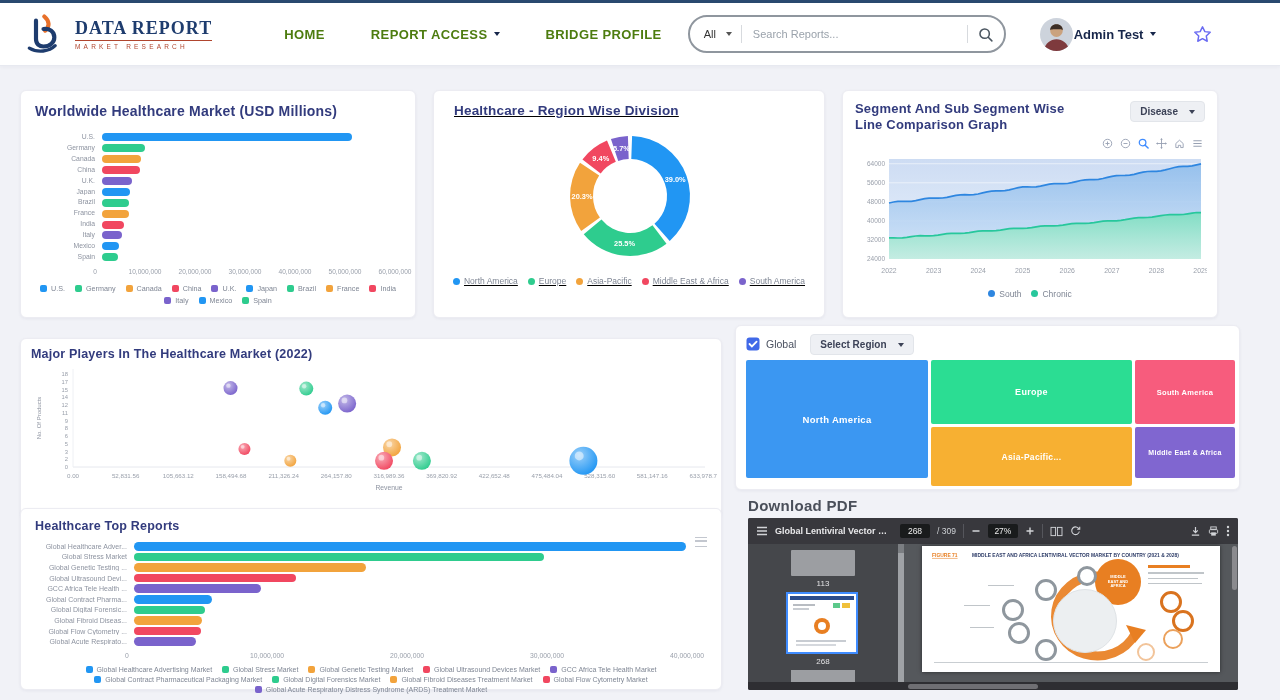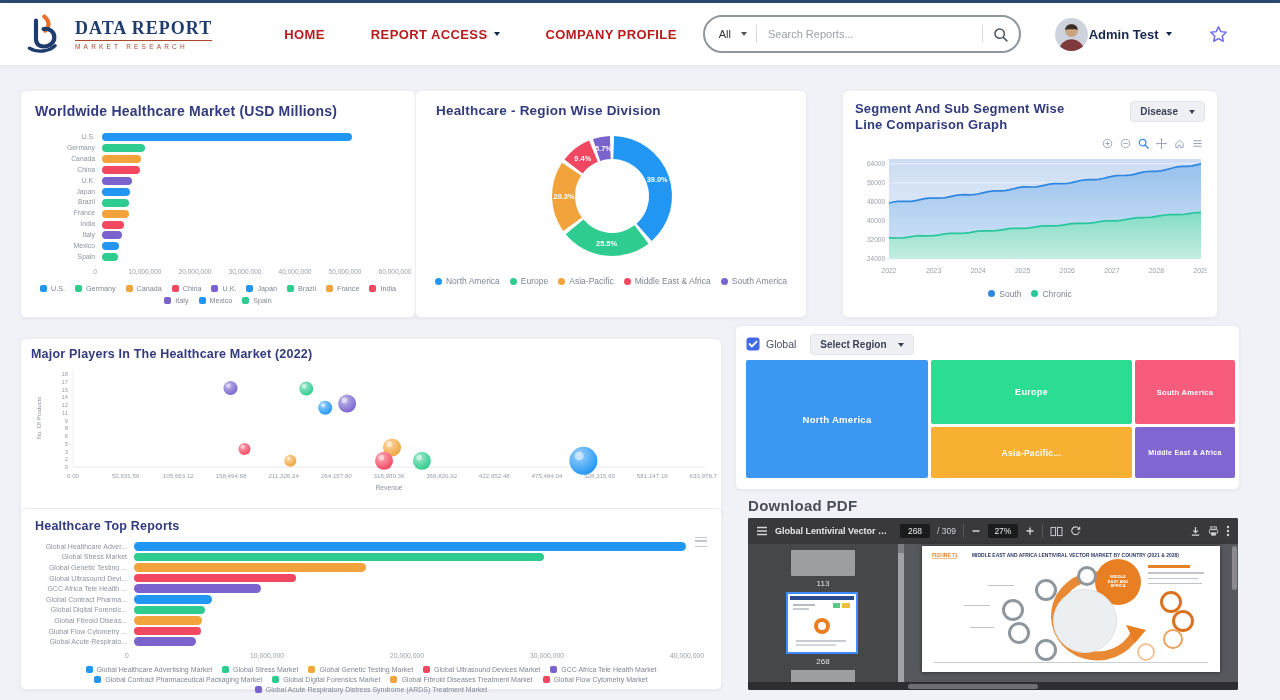--- a/index.html
+++ b/index.html
@@ -5,41 +5,41 @@
   html,body{margin:0;padding:0;width:1280px;height:700px;overflow:hidden;background:#f1f2f7;
     font-family:"Liberation Sans",sans-serif;}
   .topstrip{height:3px;background:#2a4a70;}
   
   .nav{height:62px;background:#fff;border-bottom:1px solid #e7e9f0;display:flex;align-items:center;
     padding:0 36px 0 26px;position:relative;box-shadow:0 1px 4px rgba(30,40,80,.05);}
   .brand{display:flex;align-items:center;gap:9px;cursor:pointer;}
   .brand-title{font-family:"Liberation Serif",serif;font-weight:bold;font-size:18px;color:#1e3c6e;letter-spacing:1px;}
   .brand-sub{font-size:6.5px;color:#b0452e;letter-spacing:3.2px;margin-top:1px;border-top:1px solid #b0452e;padding-top:1.5px;}
   .links{display:flex;align-items:center;gap:46px;margin-left:72px;}
-  .links a{font-size:13px;font-weight:bold;color:#b91c1c;letter-spacing:.4px;cursor:pointer;display:flex;align-items:center;}
+  .links a{font-size:13px;font-weight:bold;color:#4d7c0f;letter-spacing:.4px;cursor:pointer;display:flex;align-items:center;}
   .chev{width:0;height:0;border-left:3.5px solid transparent;border-right:3.5px solid transparent;
     border-top:4.5px solid #17264a;display:inline-block;margin-left:6px;}
   .search{margin-left:26px;width:290px;height:34px;border:2px solid #8f969e;border-radius:20px;
     display:flex;align-items:center;padding:0 10px 0 14px;background:#fff;}
   .search-cat{display:flex;align-items:center;font-size:11px;color:#333;gap:4px;cursor:pointer;white-space:nowrap;}
   .search-cat .chev{border-top-color:#555;}
   .vdiv{width:1px;height:18px;background:#d7dade;margin:0 9px;}
   .search-input{border:none;outline:none;flex:1;font-size:11px;color:#333;min-width:10px;background:transparent;}
   .search-input::placeholder{color:#9aa2ab;}
   .search-btn{border:none;background:none;padding:0;cursor:pointer;display:flex;align-items:center;}
   .user{display:flex;align-items:center;gap:1px;margin-left:34px;cursor:pointer;}
   .avatar{width:33px;height:33px;border-radius:50%;overflow:hidden;display:block;}
   .user-name{font-size:13px;font-weight:bold;color:#17264a;}
   .star{margin-left:36px;cursor:pointer;display:flex;}
   
   .card{position:absolute;background:#fff;border:1px solid #ececf2;border-radius:6px;
     box-shadow:0 1px 3px rgba(40,40,90,.06);box-sizing:border-box;}
   .card-title{font-weight:bold;color:#323b7d;letter-spacing:.2px;}
   #card1{left:20px;top:90px;width:396px;height:228px;padding:12px 14px;}
-  #card2{left:415px;top:90px;width:392px;height:228px;padding:12px;}
+  #card2{left:433px;top:90px;width:392px;height:228px;padding:12px;text-decoration:underline;}
   #card3{left:842px;top:90px;width:376px;height:228px;padding:10px 12px;}
   #card4{left:20px;top:338px;width:702px;height:180px;padding:8px 10px;}
   #card5{left:735px;top:325px;width:505px;height:165px;padding:8px 10px;}
   #card6{left:20px;top:508px;width:702px;height:182px;padding:10px 14px;}
   
   .hb-row{display:flex;align-items:center;}
   .hb-label{color:#8d93a0;text-align:right;padding-right:7px;white-space:nowrap;overflow:hidden;line-height:1;flex:none;}
   .hb-track{position:relative;flex:none;}
   .hb-bar{border-radius:99px;}
   .hb-axis{position:relative;height:9px;margin-top:5px;}
@@ -58,21 +58,21 @@
   .c3-tools span{cursor:pointer;display:flex;}
   
   .tm-head{display:flex;align-items:flex-start;}
   .tm-head .card-title{font-size:12.5px;width:290px;line-height:1.2;letter-spacing:.6px;}
   .tm-toggle{display:flex;align-items:center;gap:6px;font-size:10.5px;color:#4a5160;margin:3px 14px 0 0;cursor:pointer;}
   #treemap{position:relative;height:118px;margin-top:5px;}
   .tm-tile{position:absolute;display:flex;align-items:center;justify-content:center;border-radius:2px;cursor:pointer;}
   .tm-tile span{color:#fff;font-weight:bold;text-align:center;letter-spacing:.3px;}
   .tm-0{left:0;top:0;width:182px;height:118px;} .tm-0 span{font-size:9.5px;}
   .tm-1{left:185px;top:0;width:201px;height:64px;} .tm-1 span{font-size:9px;}
-  .tm-2{left:185px;top:67px;width:201px;height:51px;} .tm-2 span{font-size:8.5px;}
+  .tm-2{left:185px;top:67px;width:201px;height:59px;} .tm-2 span{font-size:8.5px;}
   .tm-3{left:389px;top:0;width:100px;height:64px;} .tm-3 span{font-size:7.5px;}
   .tm-4{left:389px;top:67px;width:100px;height:51px;} .tm-4 span{font-size:7px;}
   .burger{width:12px;height:8px;border-top:1.5px solid #c3c7cf;border-bottom:1.5px solid #c3c7cf;position:relative;display:inline-block;cursor:pointer;}
   .burger::after{content:"";position:absolute;left:0;right:0;top:2.4px;height:1.5px;background:#c3c7cf;}
   
   #pdf-heading{position:absolute;left:748px;top:497px;font-size:15px;font-weight:bold;color:#4a4f5a;letter-spacing:.3px;}
   #pdf-box{position:absolute;left:748px;top:518px;width:490px;height:172px;background:#3a3a3e;border-radius:2px;overflow:hidden;}
   .pdf-toolbar{height:26px;background:#38383d;display:flex;align-items:center;padding:0 8px;gap:7px;color:#d2d4d8;}
   .pt-title{font-size:9px;font-weight:bold;color:#e8e8ea;width:118px;white-space:nowrap;overflow:hidden;text-overflow:ellipsis;}
   .pt-box{background:#191b1c;border-radius:2px;color:#eee;font-size:8.5px;padding:2px 6px;min-width:18px;text-align:center;cursor:text;}
@@ -111,21 +111,21 @@
       <div class="brand-title">DATA REPORT</div>
       <div class="brand-sub">MARKET RESEARCH</div>
     </div>
   </div>
   <nav class="links">
     <a>HOME</a>
     <a>
         <span>REPORT ACCESS</span>
         <span class="chev"></span>
       </a>
-    <a>COMPANY PROFILE</a>
+    <a>BRIDGE PROFILE</a>
   </nav>
   <div class="search">
     <span class="search-cat">
       <span>All</span>
       <span class="chev" style="border-top-color:#555"></span>
     </span>
     <span class="vdiv"></span>
     <input class="search-input" placeholder="Search Reports..." style="">
     <span class="vdiv"></span>
     <button class="search-btn">

